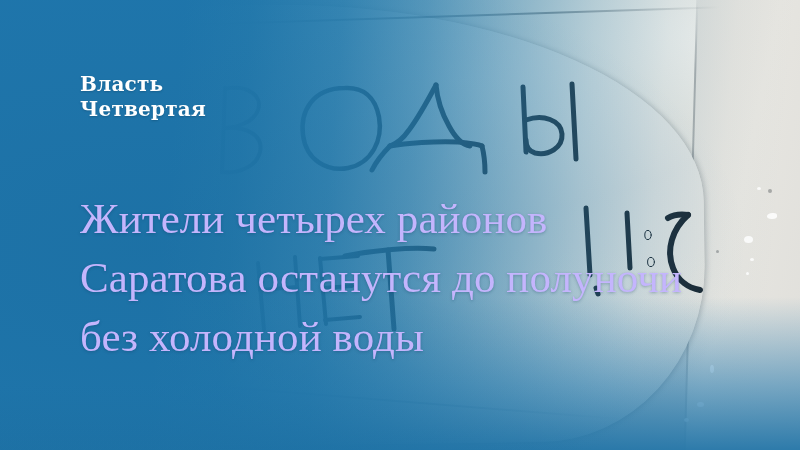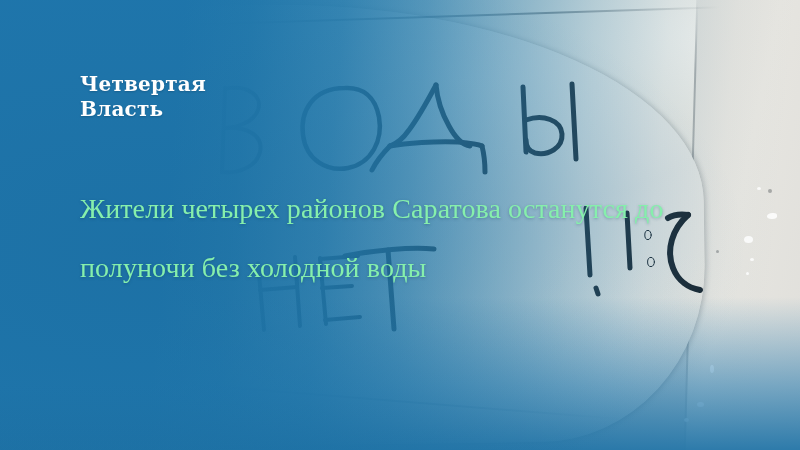--- a/index.html
+++ b/index.html
@@ -137,24 +137,24 @@
     letter-spacing: .2px;
     text-shadow: 0 1px 2px rgba(12,58,88,.35);
   }
   .logo span { display: block; }
 
   .headline {
     position: absolute;
     left: 80px;
     top: 160px;
     width: 620px;
-    color: #86efac;
+    color: #c4b5fd;
     font-family: "Liberation Serif", "DejaVu Serif", serif;
     font-weight: 400;
-    font-size: 28px;
+    font-size: 43px;
     line-height: 59px;
     letter-spacing: .1px;
     text-shadow: 0 1px 3px rgba(14,60,92,.34);
   }
 </style>
 </head>
 <body>
 
 <div class="stage">
 
@@ -239,19 +239,19 @@
         <path d="M688 215 C680 214, 673 215, 668 218"></path>
       </g>
     </svg>
   </div>
 
   <div class="tint"></div>
   <div class="tint-bottom"></div>
   <div class="tint-vign"></div>
 
   <div class="logo">
+    <span>Власть</span>
     <span>Четвертая</span>
-    <span>Власть</span>
   </div>
 
   <h1 class="headline">Жители четырех районов Саратова останутся до полуночи без холодной воды</h1>
 
 </div>
 
 </body></html>

